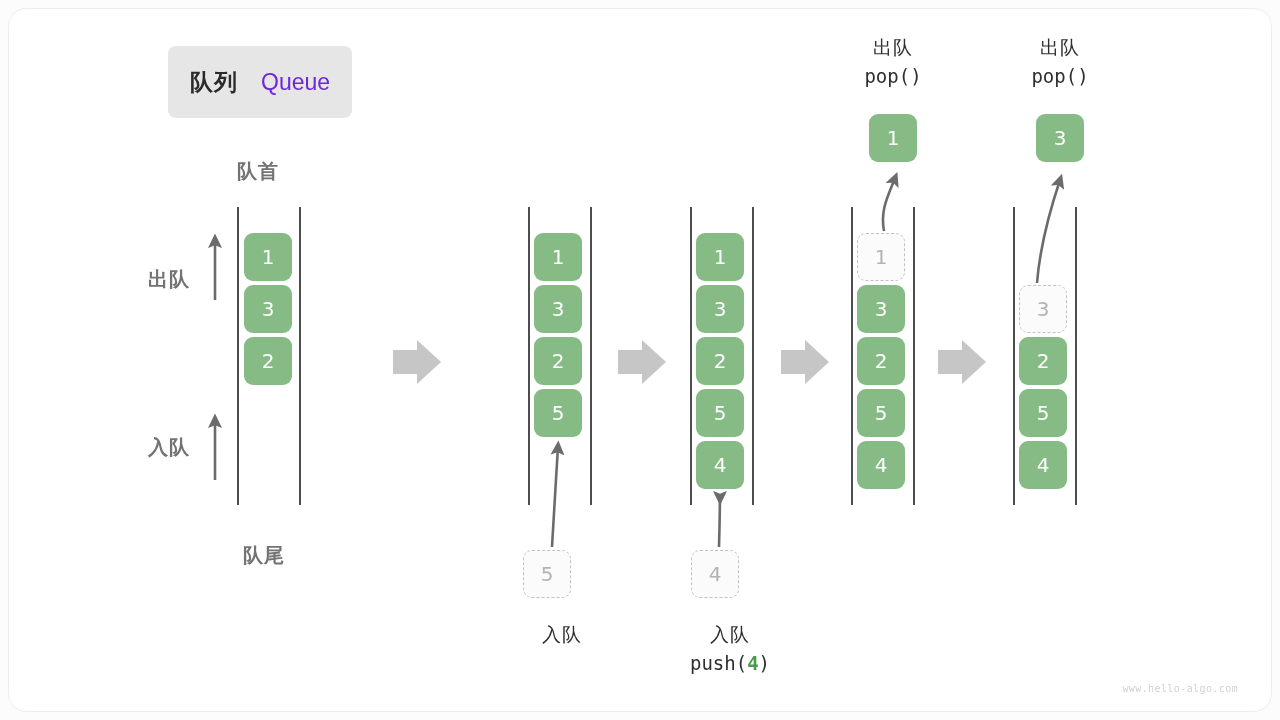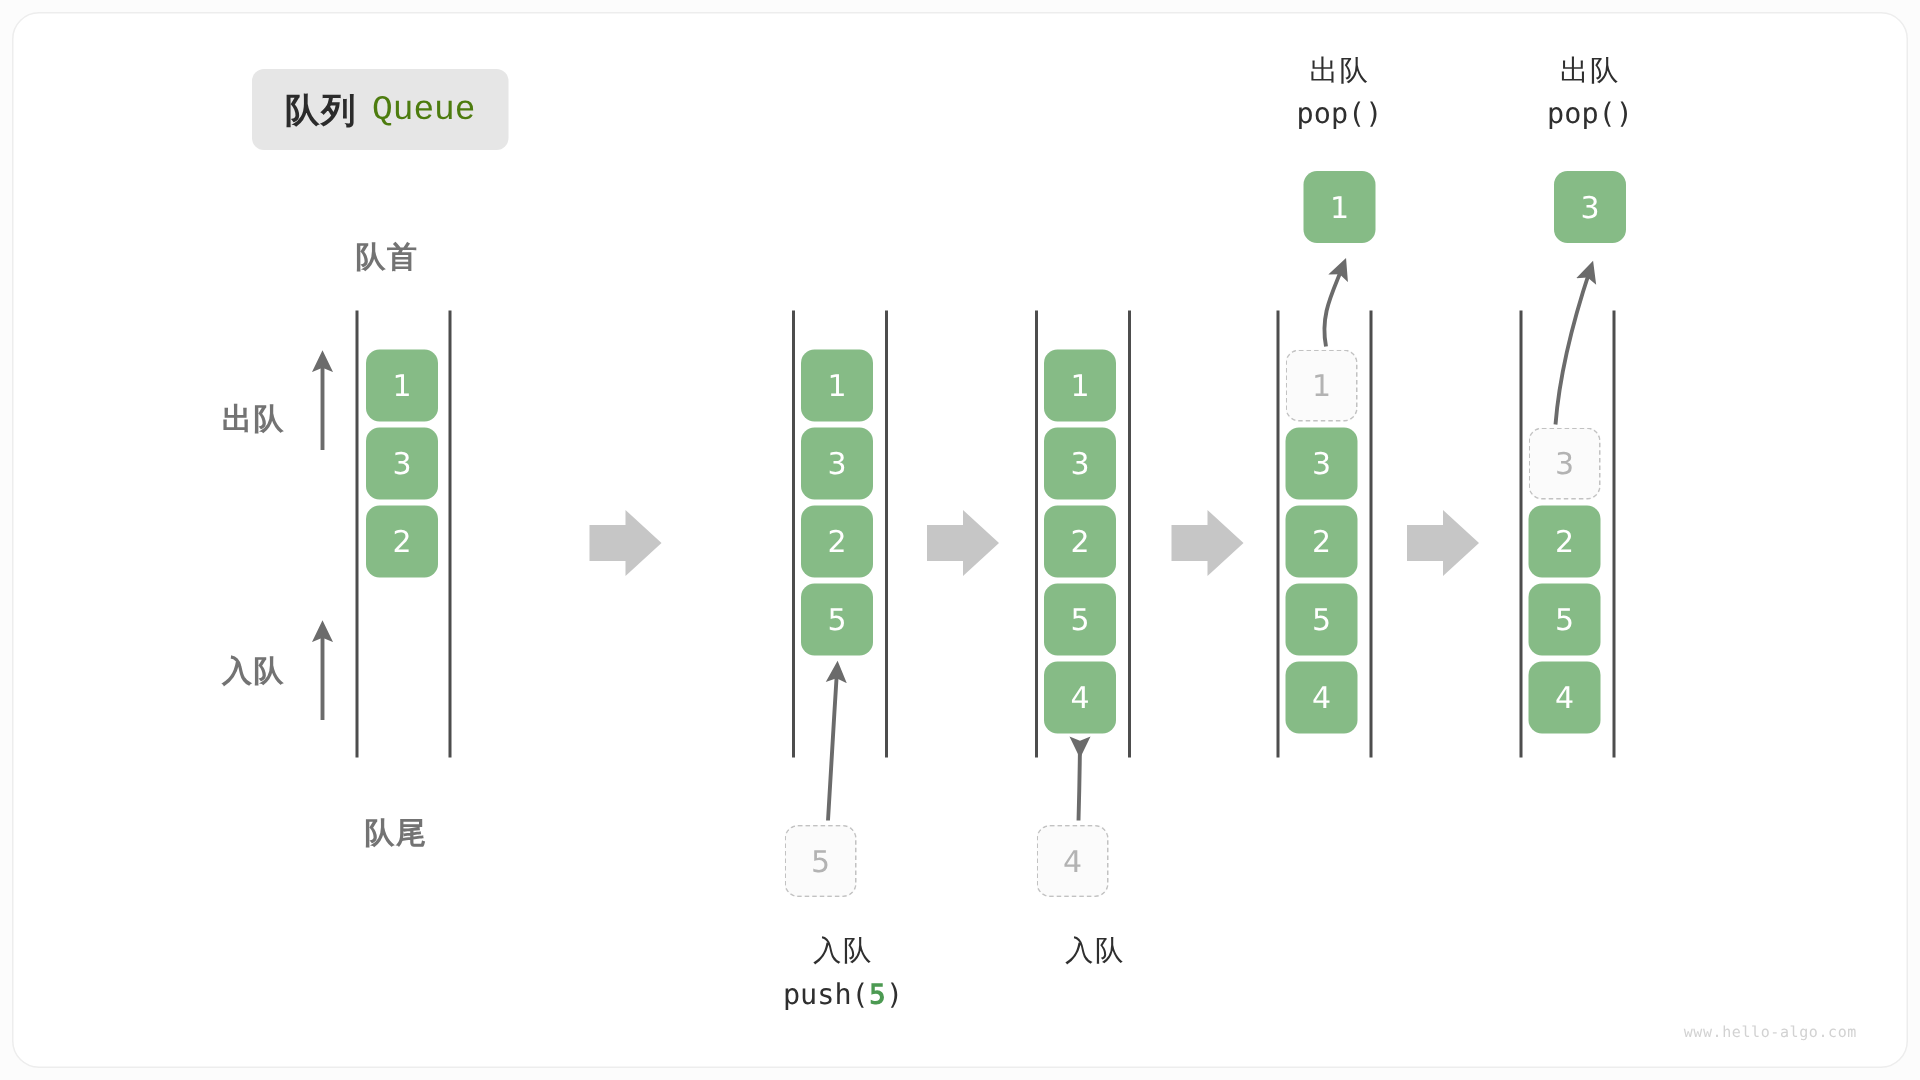--- a/index.html
+++ b/index.html
@@ -32,39 +32,39 @@
     border: 1px solid #ededed;
     border-radius: 18px;
     box-sizing: border-box;
   }
 
   
   .title-badge {
     position: absolute;
     left: 168px;
     top: 46px;
-    height: 54px;
+    height: 72px;
     padding: 0 22px;
     display: flex;
     align-items: center;
-    gap: 10px;
+    gap: 23px;
     background: #e6e6e6;
     border-radius: 8px;
     box-sizing: border-box;
   }
   .title-cn {
     font-size: 23px;
     font-weight: bold;
     color: #2b2b2b;
     letter-spacing: 1px;
   }
   .title-en {
-    font-family: Liberation Mono, monospace;
+    font-family: Liberation Sans, sans-serif;
     font-size: 23px;
-    color: #4d7c0f;
+    color: #6d28d9;
   }
 
   
   .abs {
     position: absolute;
     white-space: pre;
   }
 
   .label-cn-bold {
     font-size: 20px;
@@ -169,35 +169,35 @@
   <div>
     <div class="rail" style="left:528px; top:207px; height:298px;"></div>
     <div class="rail" style="left:590px; top:207px; height:298px;"></div>
     <div class="cell" style="left:534px; top:233px;">1</div>
     <div class="cell" style="left:534px; top:285px;">3</div>
     <div class="cell" style="left:534px; top:337px;">2</div>
     <div class="cell" style="left:534px; top:389px;">5</div>
     <div class="cell ghost" style="left:523px; top:550px;">5</div>
     <div class="op-label" style="left:462px; top:620px; width:200px;">
       <span class="cn">入队</span>
-      <span class="code"><span>push(</span><span class="arg">5</span><span>)</span></span>
     </div>
   </div>
 
   <div>
     <div class="rail" style="left:690px; top:207px; height:298px;"></div>
     <div class="rail" style="left:752px; top:207px; height:298px;"></div>
     <div class="cell" style="left:696px; top:233px;">1</div>
     <div class="cell" style="left:696px; top:285px;">3</div>
     <div class="cell" style="left:696px; top:337px;">2</div>
     <div class="cell" style="left:696px; top:389px;">5</div>
     <div class="cell" style="left:696px; top:441px;">4</div>
     <div class="cell ghost" style="left:691px; top:550px;">4</div>
     <div class="op-label" style="left:630px; top:620px; width:200px;">
       <span class="cn">入队</span>
+      <span class="code"><span>push(</span><span class="arg">4</span><span>)</span></span>
     </div>
   </div>
 
   <div>
     <div class="rail" style="left:851px; top:207px; height:298px;"></div>
     <div class="rail" style="left:913px; top:207px; height:298px;"></div>
     <div class="cell ghost" style="left:857px; top:233px;">1</div>
     <div class="cell" style="left:857px; top:285px;">3</div>
     <div class="cell" style="left:857px; top:337px;">2</div>
     <div class="cell" style="left:857px; top:389px;">5</div>

